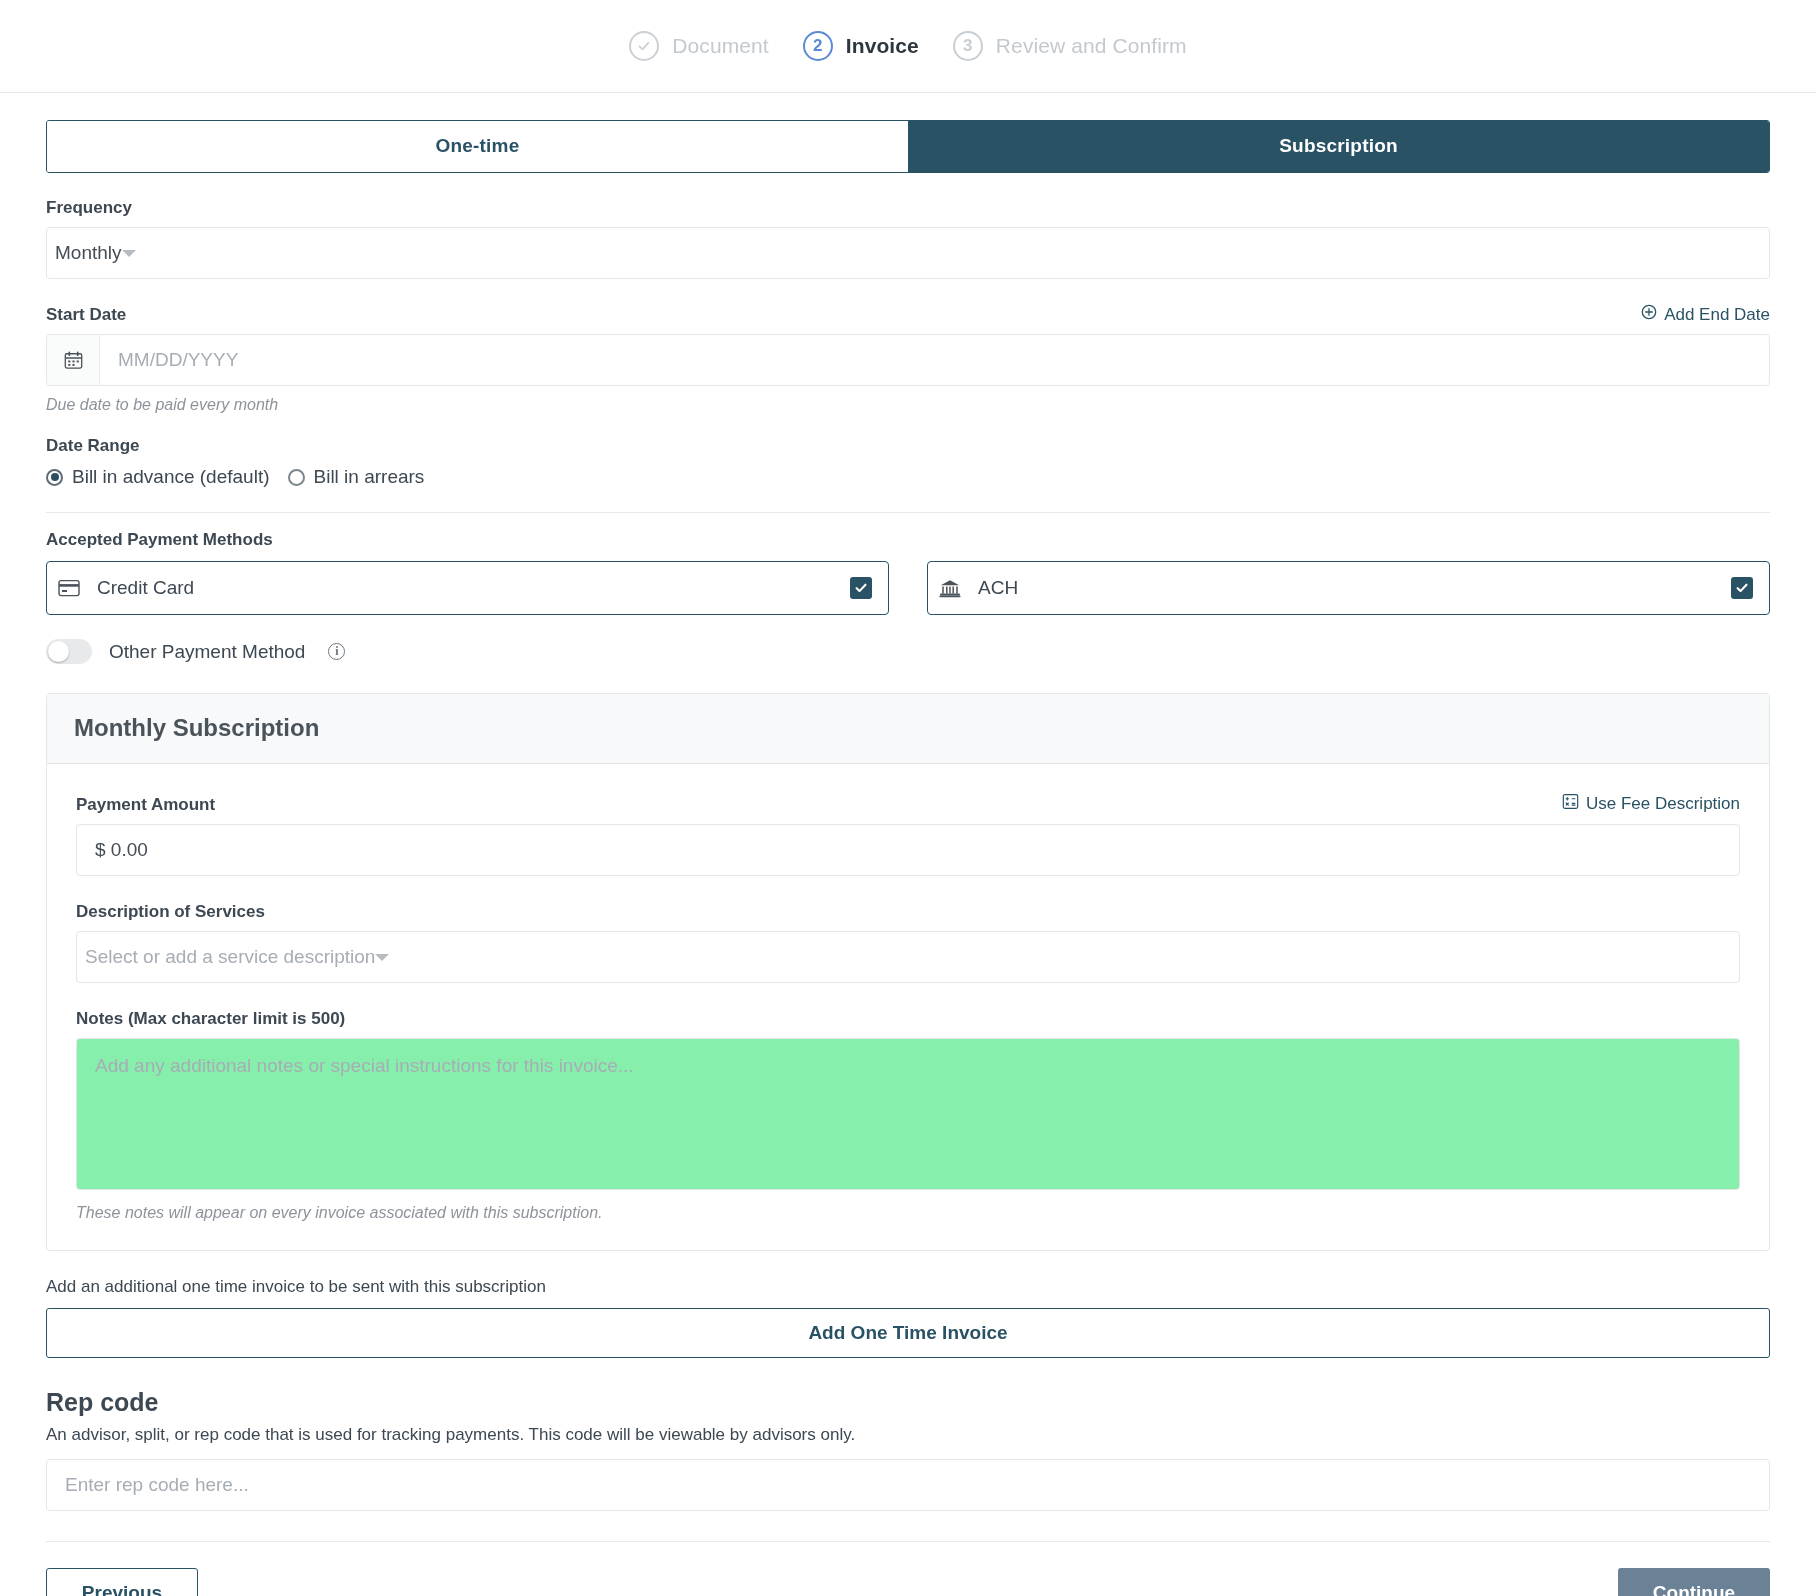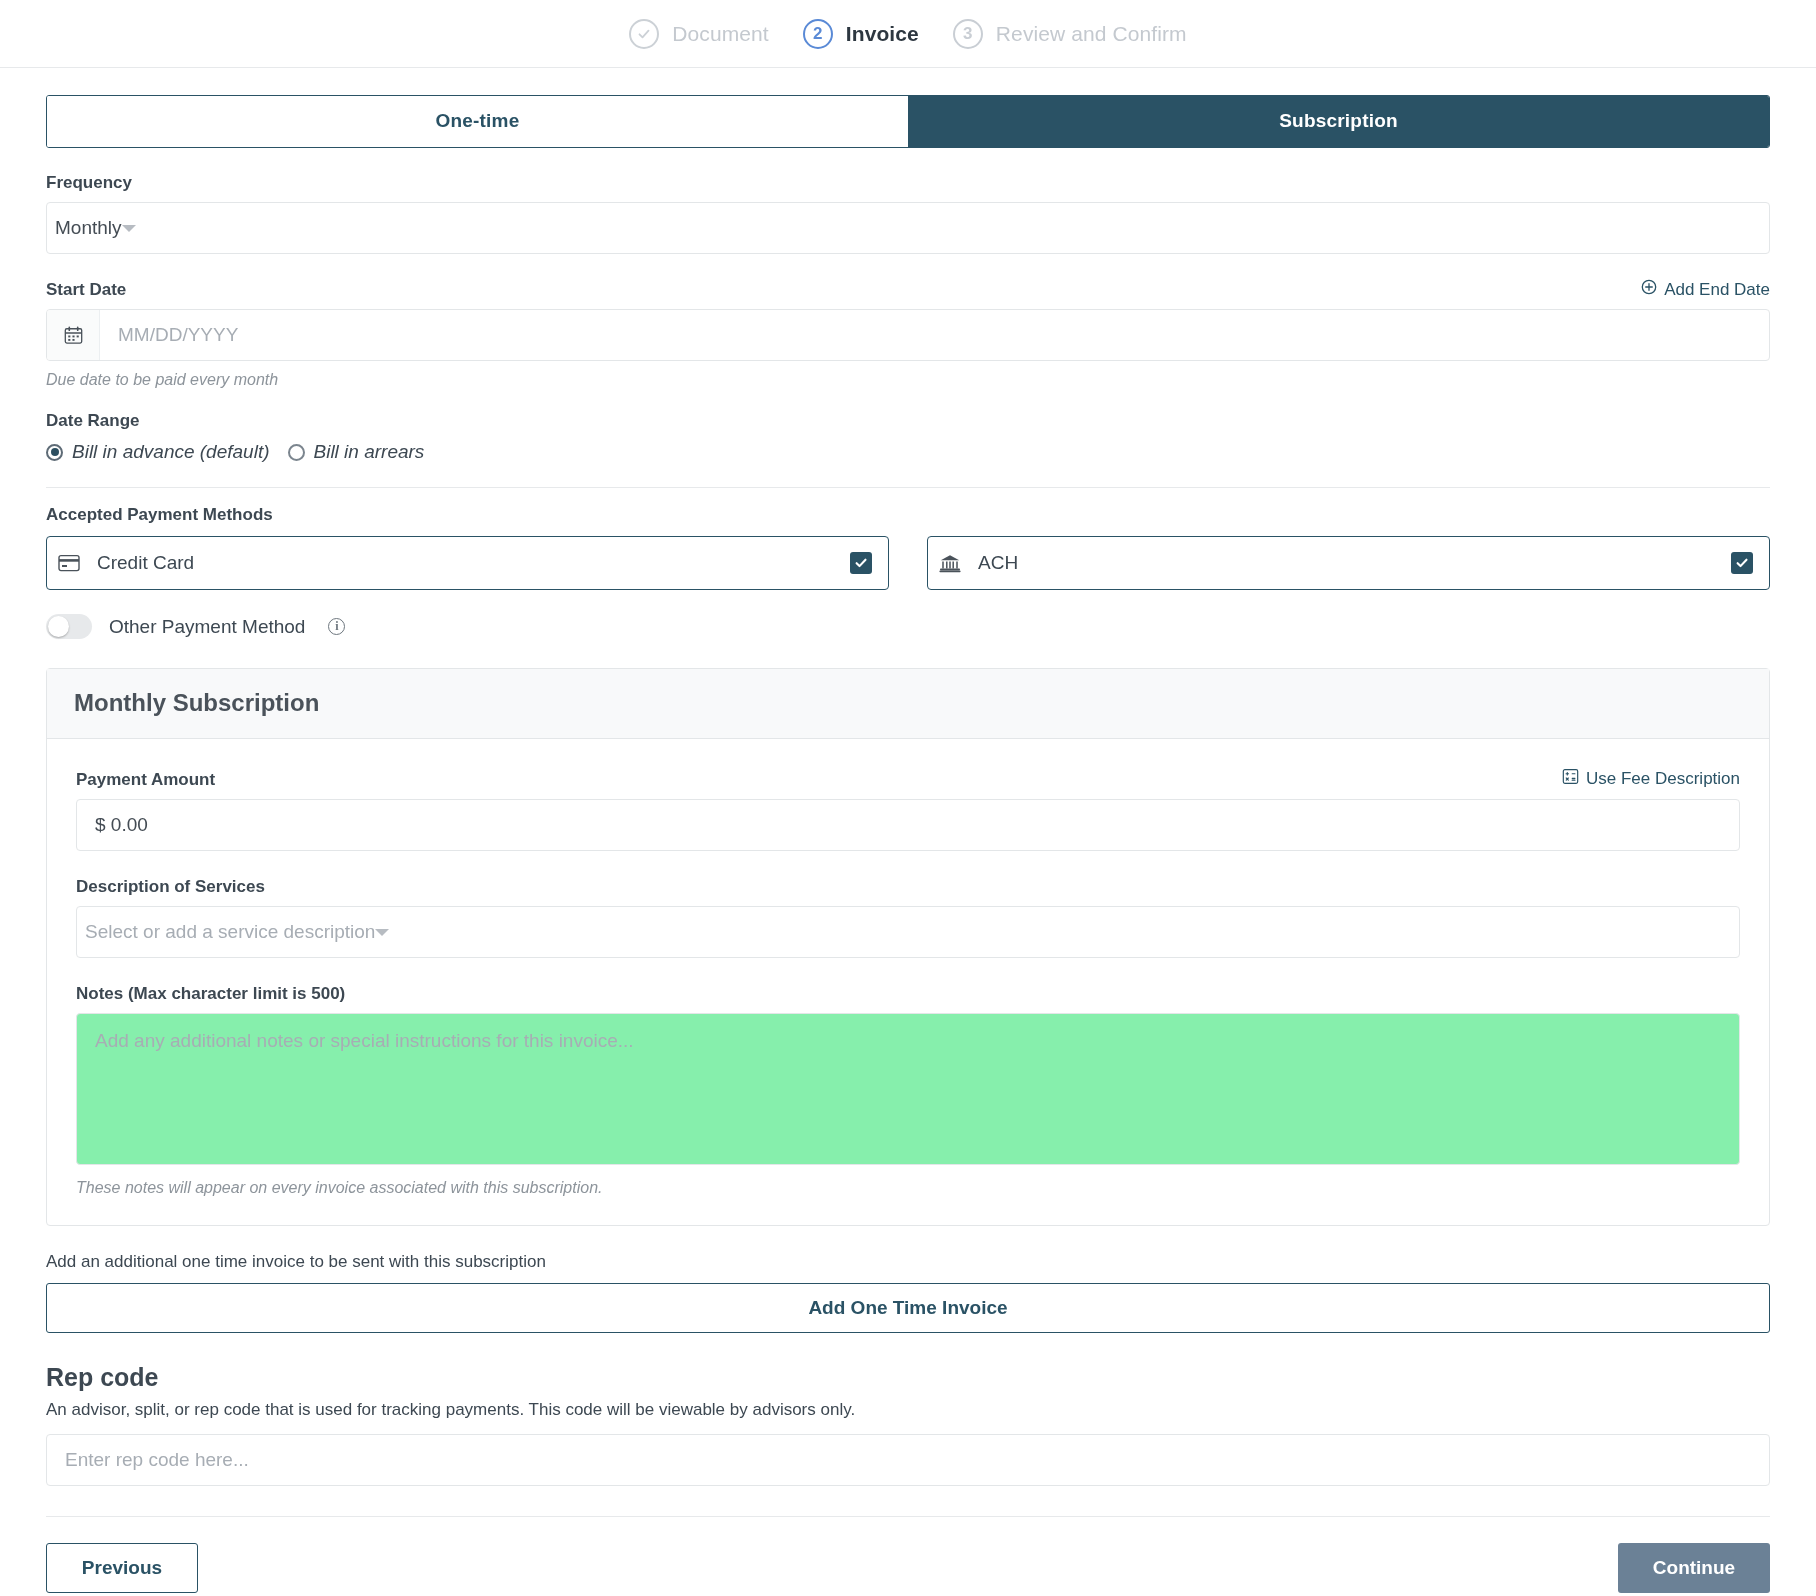--- a/index.html
+++ b/index.html
@@ -6,21 +6,21 @@
   html, body {
     margin: 0; padding: 0;
     background: #ffffff;
     font-family: "Liberation Sans", sans-serif;
     color: #3d4852;
   }
   body { width: 1816px; height: 1596px; overflow: hidden; }
 
   
   .stepper-bar {
-    height: 68px;
+    height: 93px;
     border-bottom: 1px solid #e7e9eb;
     display: flex; align-items: center; justify-content: center;
     gap: 34px;
   }
   .step { display: flex; align-items: center; gap: 13px; }
   .step-circle {
     width: 30px; height: 30px; border-radius: 50%;
     border: 2px solid #c9ced4;
     display: flex; align-items: center; justify-content: center;
     font-size: 17px; color: #c9ced4; font-weight: 600;
@@ -88,21 +88,21 @@
   .date-input-text {
     flex: 1; display: flex; align-items: center; padding-left: 18px;
     font-size: 19px; color: #a7adb4;
   }
   .link-teal {
     display: inline-flex; align-items: center; gap: 7px;
     font-size: 17px; color: #2a5265; cursor: pointer; white-space: nowrap;
   }
 
   
-  .radio-row { display: flex; align-items: center; gap: 18px; margin-top: 4px; font-style: italic; }
+  .radio-row { display: flex; align-items: center; gap: 18px; margin-top: 4px; }
   .radio-opt { display: flex; align-items: center; gap: 9px; cursor: pointer; }
   .radio {
     width: 17px; height: 17px; border-radius: 50%;
     border: 2px solid #5e6b76; background: #fff; flex: none;
     display: flex; align-items: center; justify-content: center;
   }
   .radio.on::after {
     content: ""; width: 8px; height: 8px; border-radius: 50%;
     background: #2c4f60;
   }

